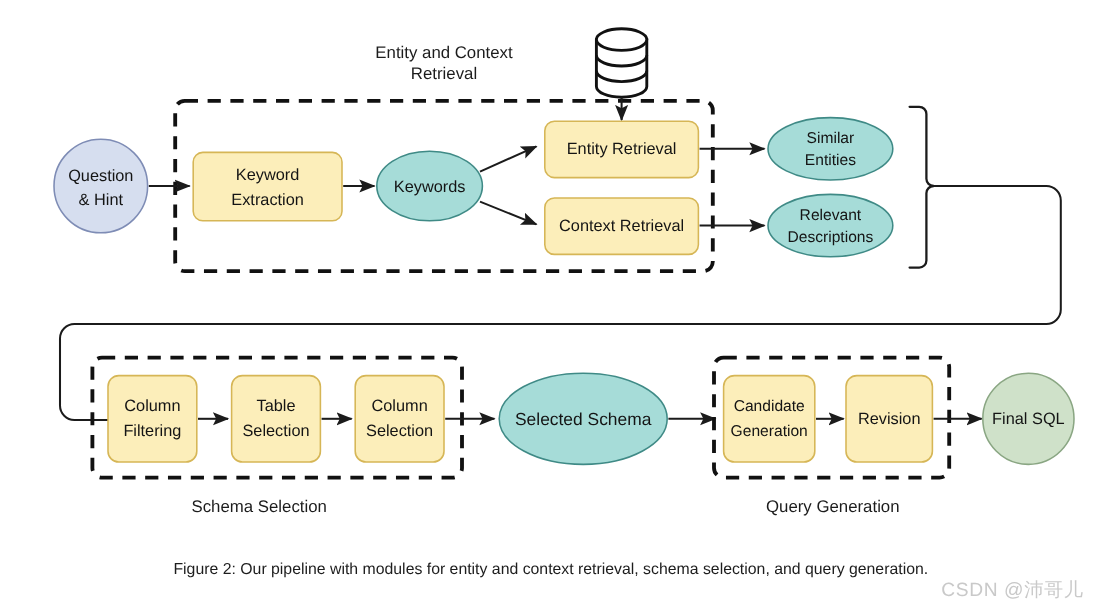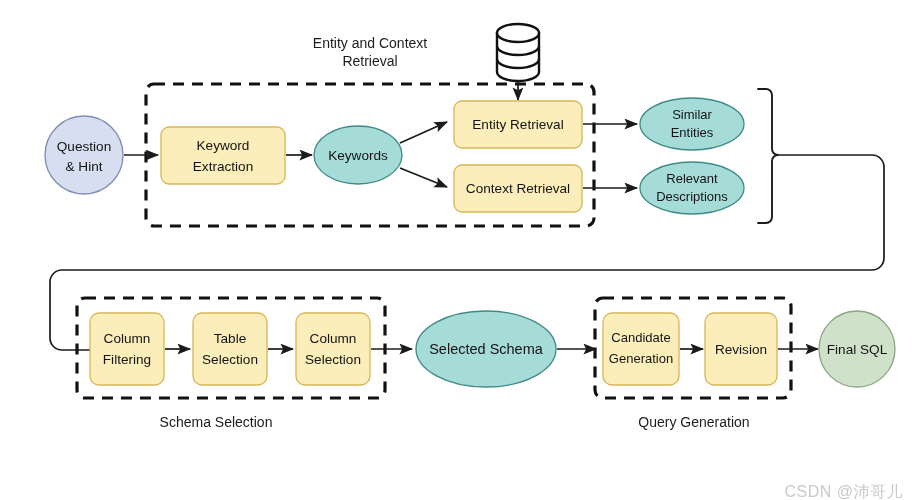--- a/index.html
+++ b/index.html
@@ -223,15 +223,16 @@
 
     <rect class="box-fill" x="705" y="313" width="72" height="72" rx="9" ry="9"></rect>
     <text class="node-text sz-14" x="741" y="350">Revision</text>
 
     <path class="flow-line" d="M778,349 L818,349" marker-end="url(#arrow)"></path>
 
     <circle class="circle-green" cx="857" cy="349" r="38"></circle>
     <text class="node-text sz-14" x="857" y="350">Final SQL</text>
   </svg>
 
+  <div id="caption">Figure 2: Our pipeline with modules for entity and context retrieval, schema selection, and query generation.</div>
   <div id="watermark">CSDN @沛哥儿</div>
 
 </div>
 
 </body></html>

